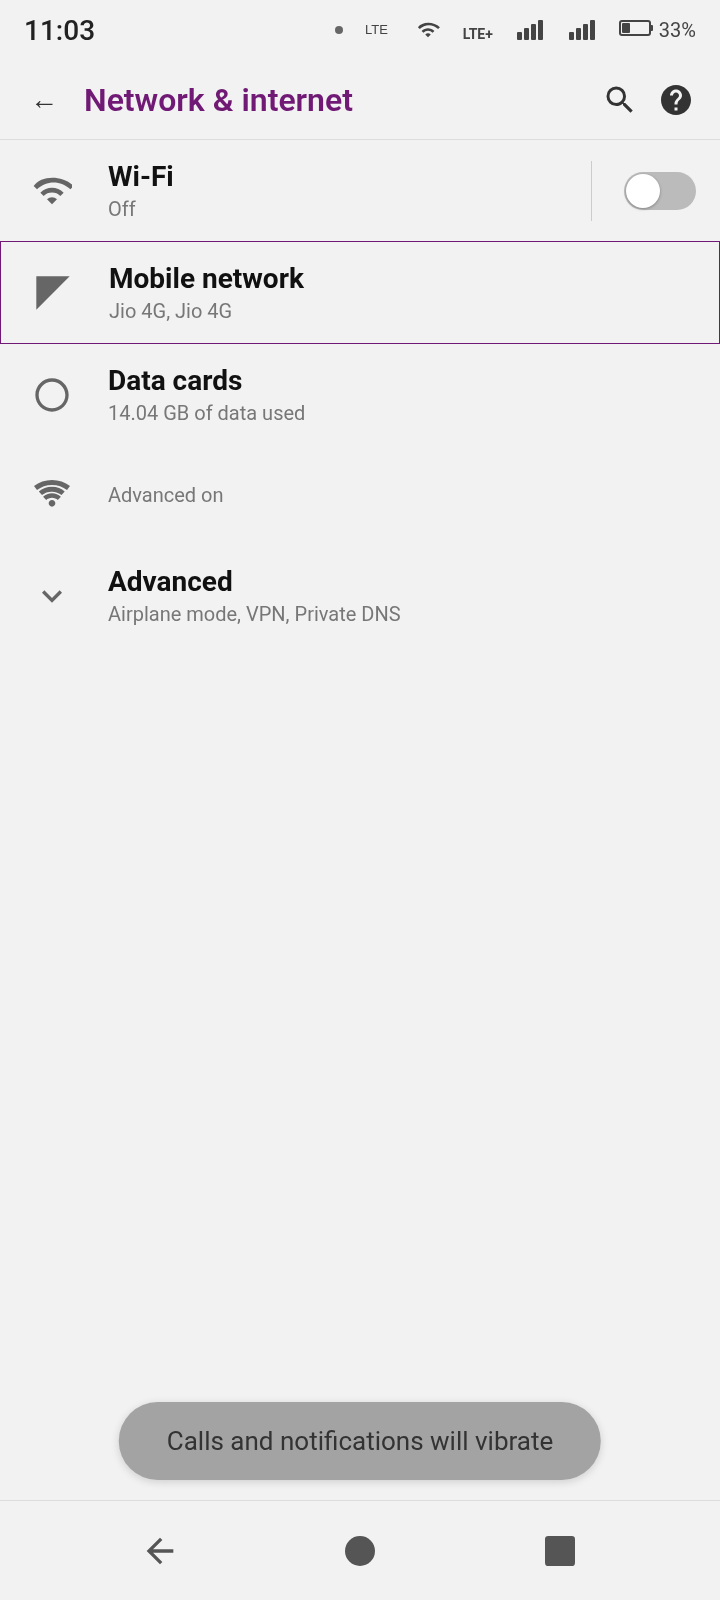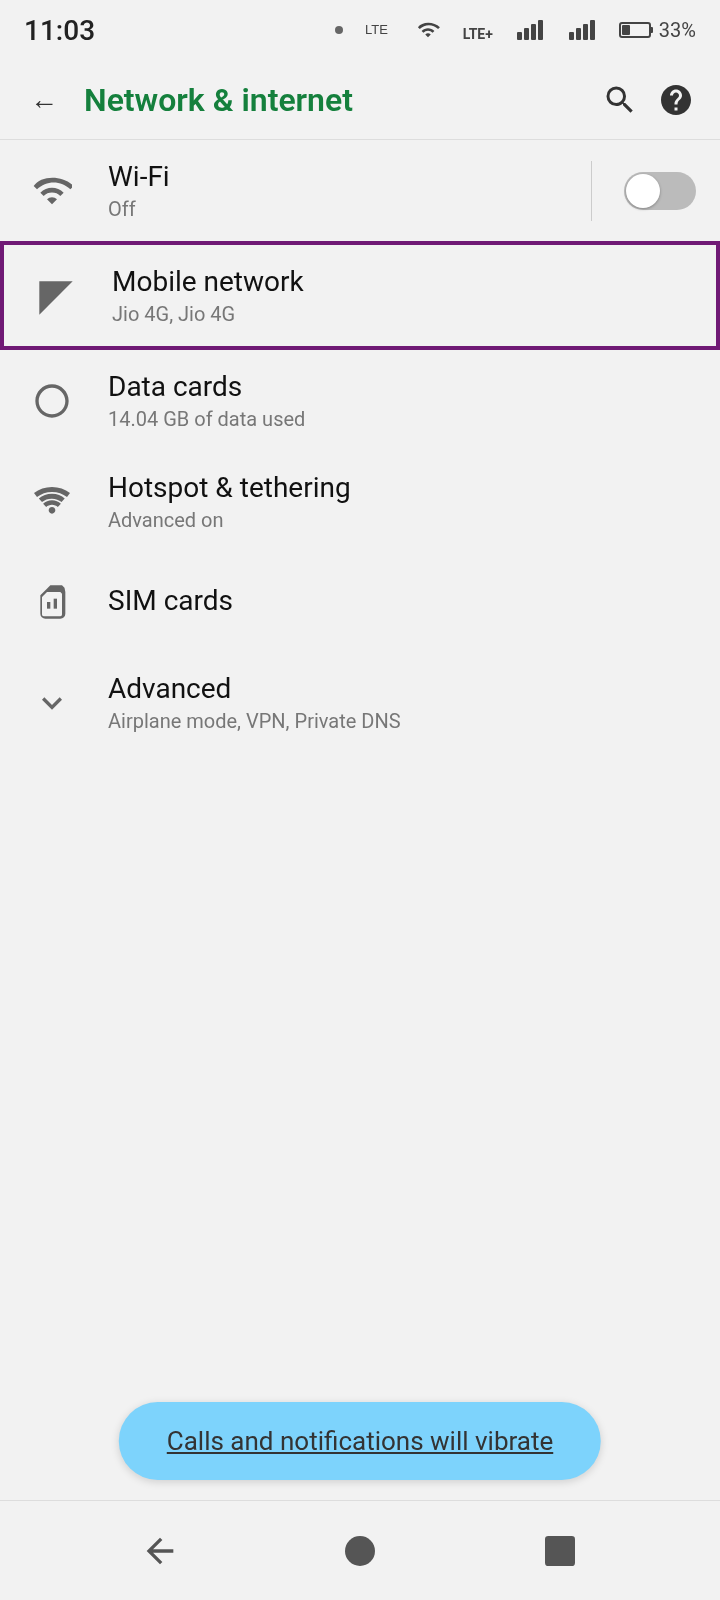--- a/index.html
+++ b/index.html
@@ -65,21 +65,21 @@
 
     .back-arrow {
       font-size: 28px;
       color: #333;
     }
 
     .header-title {
       flex: 1;
       font-size: 32px;
       font-weight: 600;
-      color: #15803d;
+      color: #701a75;
     }
 
     .header-actions {
       display: flex;
       gap: 8px;
       align-items: center;
     }
 
     .header-icon-btn {
       width: 48px;
@@ -105,22 +105,21 @@
       display: flex;
       align-items: center;
       padding: 20px 24px;
       background: #f2f2f2;
       cursor: pointer;
       min-height: 100px;
       position: relative;
     }
 
     .settings-item.highlighted {
-      border: 4px solid #701a75;
-      align-items: flex-end;
+      border: 1px solid #701a75;
     }
 
     .settings-icon {
       width: 56px;
       height: 56px;
       display: flex;
       align-items: center;
       justify-content: center;
       flex-shrink: 0;
       margin-right: 28px;
@@ -131,21 +130,21 @@
       height: 40px;
       fill: #666;
     }
 
     .settings-text {
       flex: 1;
     }
 
     .settings-title {
       font-size: 28px;
-      font-weight: 400;
+      font-weight: 700;
       color: #111;
       margin-bottom: 4px;
     }
 
     .settings-subtitle {
       font-size: 20px;
       color: #777;
     }
 
     .settings-toggle-area {
@@ -191,28 +190,27 @@
     .toggle.off .toggle-thumb {
       left: 2px;
     }
 
     
     .toast {
       position: absolute;
       bottom: 120px;
       left: 50%;
       transform: translateX(-50%);
-      background: #7dd3fc;
+      background: #a3a3a3;
       border-radius: 50px;
       padding: 24px 48px;
       font-size: 26px;
       color: #333;
       white-space: nowrap;
       box-shadow: 0 2px 8px rgba(0,0,0,0.15);
-      text-decoration: underline;
     }
 
     
     .bottom-nav {
       position: absolute;
       bottom: 0;
       width: 100%;
       height: 100px;
       background: #f2f2f2;
       border-top: 1px solid #ddd;
@@ -264,21 +262,21 @@
       <div style="width:5px;height:20px;background:#444;border-radius:1px;"></div>
     </div>
 
     <div style="display:flex;align-items:flex-end;gap:2px;margin:0 2px;">
       <div style="width:5px;height:8px;background:#444;border-radius:1px;"></div>
       <div style="width:5px;height:12px;background:#444;border-radius:1px;"></div>
       <div style="width:5px;height:16px;background:#444;border-radius:1px;"></div>
       <div style="width:5px;height:20px;background:#444;border-radius:1px;"></div>
     </div>
 
-    <div style="display:flex;align-items:center;gap:4px;">
+    <div style="display:flex;gap:4px;">
       <svg width="36" height="20" viewBox="0 0 36 20" fill="none">
         <rect x="1" y="3" width="30" height="14" rx="2" stroke="#444" stroke-width="2"></rect>
         <rect x="31" y="7" width="3" height="6" rx="1" fill="#444"></rect>
         <rect x="3" y="5" width="8" height="10" rx="1" fill="#444"></rect>
       </svg>
       <span style="font-size:20px;color:#444;">33%</span>
     </div>
   </div>
 </div>
 
@@ -346,37 +344,24 @@
     </div>
   </div>
 
   <div class="settings-item">
     <div class="settings-icon">
       <svg viewBox="0 0 24 24">
         <path d="M12 3C7.95 3 4.21 4.34 1.2 6.6L3 9c2.5-1.9 5.6-3 9-3s6.5 1.1 9 3l1.8-2.4C19.79 4.34 16.05 3 12 3zm0 4c-3.04 0-5.8 1.1-7.9 2.9L6 12c1.59-1.28 3.63-2 5.73-2H12c2.18 0 4.17.76 5.73 2l1.9-2.1C17.8 8.1 15.04 7 12 7zm0 4c-2.07 0-3.93.79-5.33 2.08L8.5 15c.88-.86 2.1-1.4 3.5-1.4s2.62.54 3.5 1.4l1.83-1.92C15.93 11.79 14.07 11 12 11zm0 4c-1.1 0-2 .9-2 2s.9 2 2 2 2-.9 2-2-.9-2-2-2z"></path>
       </svg>
     </div>
     <div class="settings-text">
-      <div class="settings-title">Hotspot &amp; tethering</div>
       <div class="settings-subtitle">Advanced on</div>
     </div>
   </div>
 
-  <div class="settings-item">
-    <div class="settings-icon">
-      <svg viewBox="0 0 24 24">
-        <path d="M19.5 3.5L18 2h-7L8.5 4.5 5 8v11a3 3 0 003 3h9a3 3 0 003-3V6l-0.5-2.5zm-1.5 16a1 1 0 01-1 1H7a1 1 0 01-1-1V9l3-3h8l1 1v13z"></path>
-        <rect x="9" y="12" width="2" height="4" fill="#666"></rect>
-        <rect x="13" y="10" width="2" height="6" fill="#666"></rect>
-      </svg>
-    </div>
-    <div class="settings-text">
-      <div class="settings-title">SIM cards</div>
-    </div>
-  </div>
 
   <div class="settings-item">
     <div class="settings-icon">
       <svg viewBox="0 0 24 24" fill="#666">
         <path d="M7.41 8.59L12 13.17l4.59-4.58L18 10l-6 6-6-6 1.41-1.41z"></path>
       </svg>
     </div>
     <div class="settings-text">
       <div class="settings-title">Advanced</div>
       <div class="settings-subtitle">Airplane mode, VPN, Private DNS</div>

